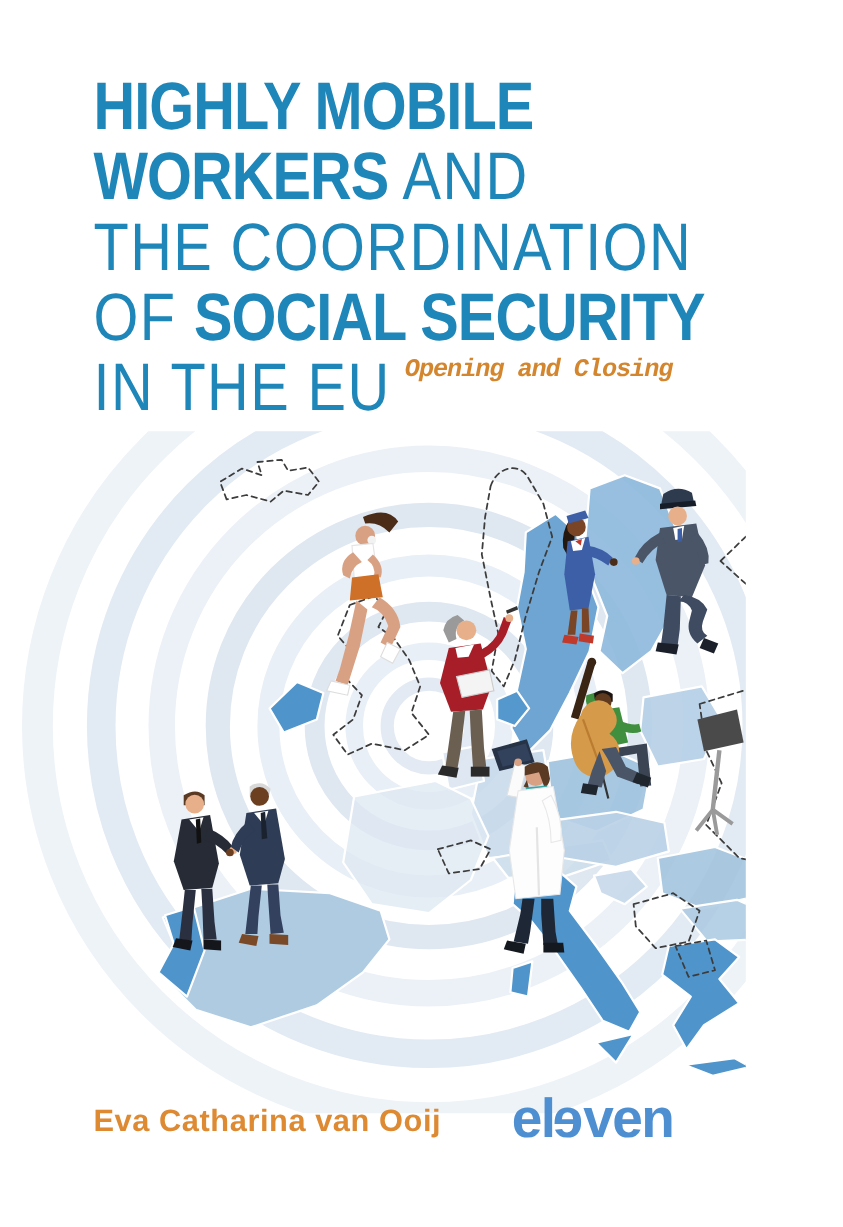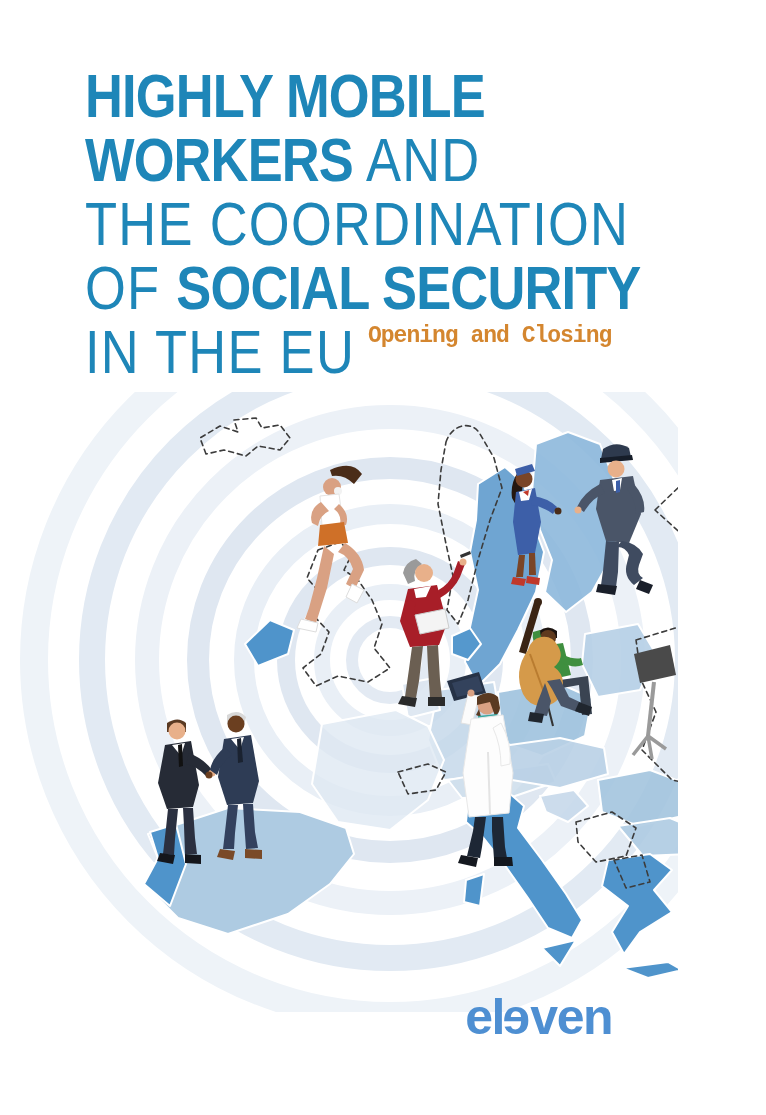--- a/index.html
+++ b/index.html
@@ -8,21 +8,21 @@
 
   
   .title-block{position:absolute;left:85px;top:64px;transform:scaleX(.86);
                transform-origin:0 0;}
   .t-line{font-size:61px;line-height:64px;color:#1e86b8;white-space:nowrap;letter-spacing:-1px;}
   .seg-bold{font-weight:700;}
   .seg-light{font-weight:400;letter-spacing:1.5px;}
 
   
   .subtitle{position:absolute;left:368px;top:321px;color:#d4862f;
-            font-family:"Liberation Mono",monospace;font-weight:700;
+            font-family:"Liberation Mono",monospace;font-style:italic;font-weight:700;
             font-size:23px;line-height:30px;letter-spacing:-1px;white-space:nowrap;}
 
   
   .author{position:absolute;left:85px;top:1003px;font-size:28px;font-weight:700;
           color:#dd8a33;letter-spacing:.5px;}
   .logo{position:absolute;right:66px;top:988px;font-size:50px;font-weight:700;
         color:#4e8fd2;letter-spacing:-1.5px;}
   .flip{display:inline-block;transform:scaleX(-1);}
 
   
@@ -224,16 +224,17 @@
         <path d="M225,355 q-13,11 -15,23 l7,5 q4,-13 15,-20 Z" fill="#2e3c55"></path>
         <circle cx="209" cy="383" r="3.5" fill="#6b3f20"></circle>
         <path d="M228,413 l10,0 l-3,28 l-1,16 l-11,0 l3,-26 Z" fill="#33415e"></path>
         <path d="M243,412 l10,0 l2,28 l3,16 l-12,1 l-2,-28 Z" fill="#33415e"></path>
         <path d="M220,457 l15,2 l-2,9 l-16,-3 Z" fill="#7a4a28"></path>
         <path d="M245,457 l17,1 l0,9 l-17,-1 Z" fill="#7a4a28"></path>
       </g>
     </g>
   </svg>
 
+  <div class="author">Eva Catharina van Ooij</div>
 
   <div class="logo"><span>el</span><span class="flip">e</span><span>ven</span></div>
 
 </div>
 
 </body></html>

